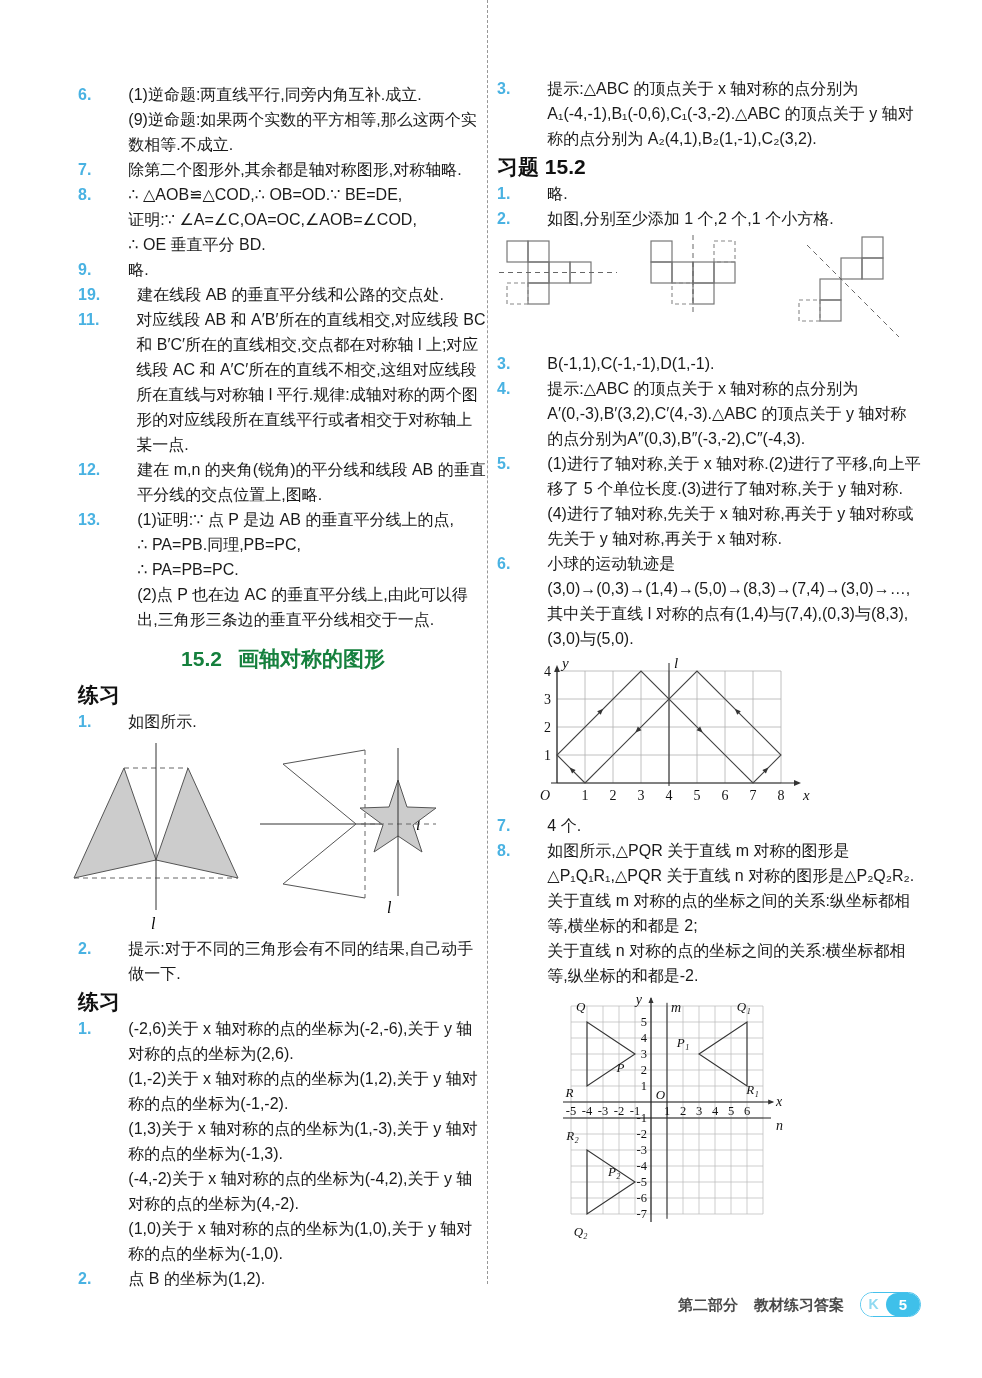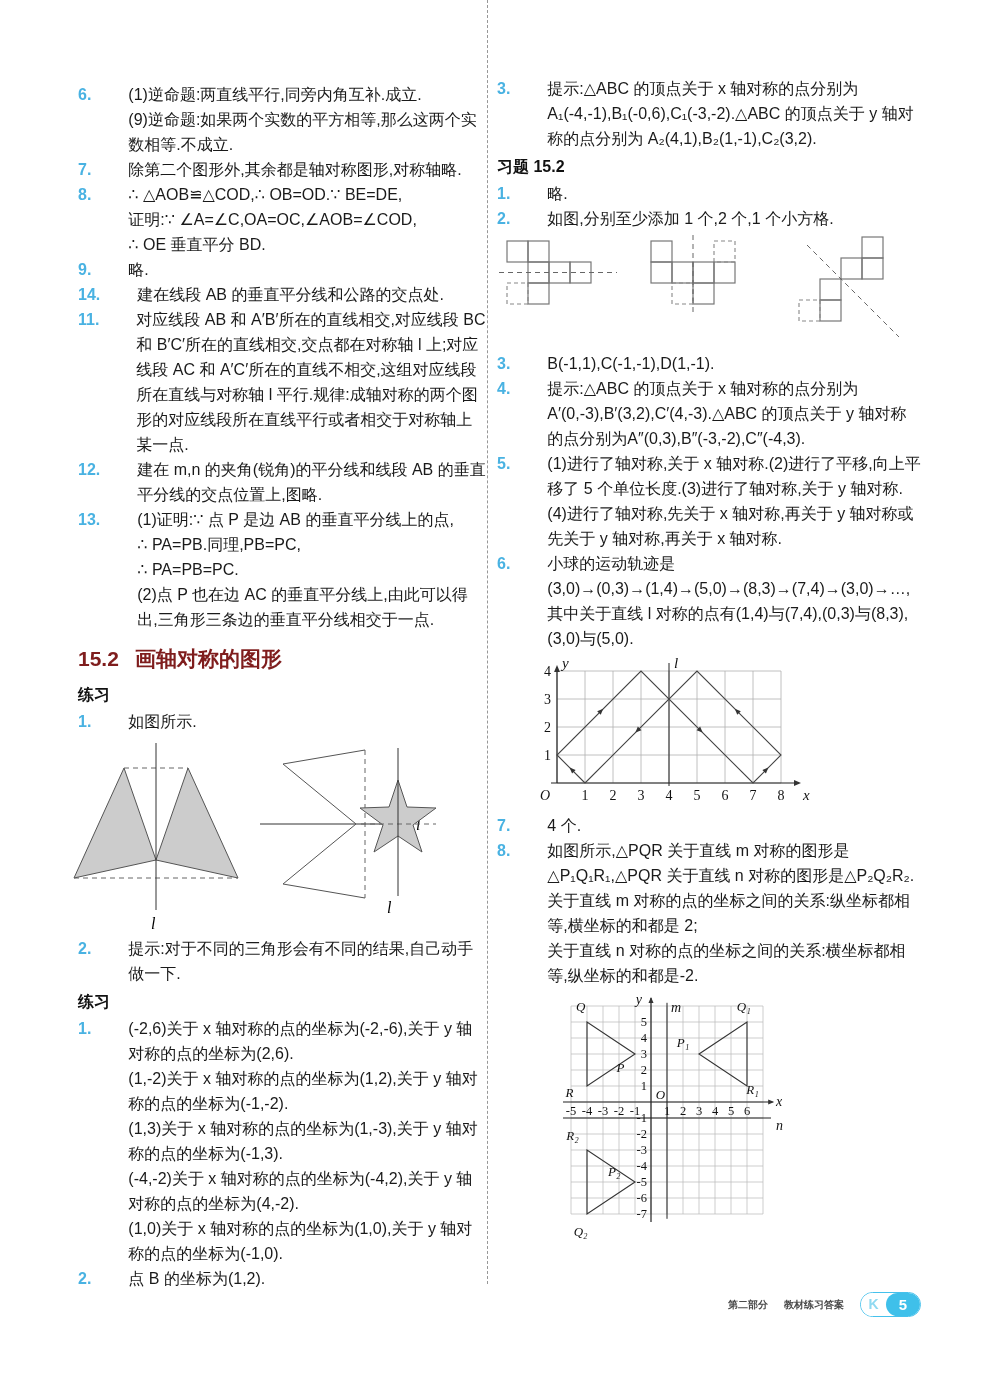--- a/index.html
+++ b/index.html
@@ -5,31 +5,31 @@
   html,body{margin:0;padding:0;background:#fff;}
   #page{position:relative;width:982px;height:1378px;background:#fff;overflow:hidden;
         font-family:"Liberation Sans","DejaVu Sans",sans-serif;color:#1a1a1a;
         font-size:16px;line-height:25px;}
   #left-col{position:absolute;left:78px;top:82px;width:410px;}
   #right-col{position:absolute;left:497px;top:76px;width:424px;}
   #divider{position:absolute;left:487px;top:0;height:1284px;width:0;border-left:1.6px dashed #979797;}
   .item{display:flex;align-items:flex-start;}
   .num{flex:0 0 auto;color:#49b2e2;font-weight:bold;margin-right:4px;}
   .ibody{flex:1 1 auto;margin-left:33px;}
-  .section-title{font-weight:bold;font-size:21px;line-height:30px;margin:12px 0 8px 0;color:#7f1d1d;}
+  .section-title{text-align:center;font-weight:bold;font-size:21px;line-height:30px;margin:12px 0 8px 0;color:#15803d;}
   .section-title .sec-num{margin-right:16px;}
-  .sub-header{font-weight:bold;font-size:16px;margin:3px 0 2px 0;color:#111;}
+  .sub-header{font-weight:bold;font-size:21px;margin:3px 0 2px 0;color:#111;}
   .fig{display:block;}
   .fig-shapes{margin:4px 0 2px -10px;}
   .fig-grids{margin:4px 0 2px 2px;}
   .fig-chart1{margin:4px 0 4px 30px;}
   .fig-chart2{margin:4px 0 0 58px;}
   #footer{position:absolute;left:497px;top:1292px;width:424px;display:flex;justify-content:flex-end;
           align-items:center;gap:16px;}
-  .footer-text{font-weight:bold;font-size:10px;color:#4a4a4a;}
+  .footer-text{font-weight:bold;font-size:15px;color:#4a4a4a;}
   .badge{display:flex;align-items:stretch;border:1.5px solid #45c1ec;border-radius:13px;overflow:hidden;background:#fff;height:23px;}
   .badge .bk{width:25px;text-align:center;color:#8fd9f1;font-weight:bold;font-size:14px;line-height:23px;background:#fff;}
   .badge .bn{width:34px;text-align:center;color:#fff;font-weight:bold;font-size:15px;line-height:23px;background:#3fc0ea;border-radius:12px;}
   svg text{font-family:"Liberation Serif","DejaVu Serif",serif;}
   .t-italic{font-style:italic;}
 </style>
 </head>
 <body>
 
 <div id="page">
@@ -59,21 +59,21 @@
             <div>∴ OE 垂直平分 BD.</div>
           </div>
         </div>
         <div class="item">
           <span class="num">9.</span>
           <div class="ibody">
             <div>略.</div>
           </div>
         </div>
         <div class="item">
-          <span class="num">14.</span>
+          <span class="num">19.</span>
           <div class="ibody">
             <div>建在线段 AB 的垂直平分线和公路的交点处.</div>
           </div>
         </div>
         <div class="item">
           <span class="num">11.</span>
           <div class="ibody">
             <div>对应线段 AB 和 A′B′所在的直线相交,对应线段 BC 和 B′C′所在的直线相交,交点都在对称轴 l 上;对应线段 AC 和 A′C′所在的直线不相交,这组对应线段所在直线与对称轴 l 平行.规律:成轴对称的两个图形的对应线段所在直线平行或者相交于对称轴上某一点.</div>
           </div>
         </div>

